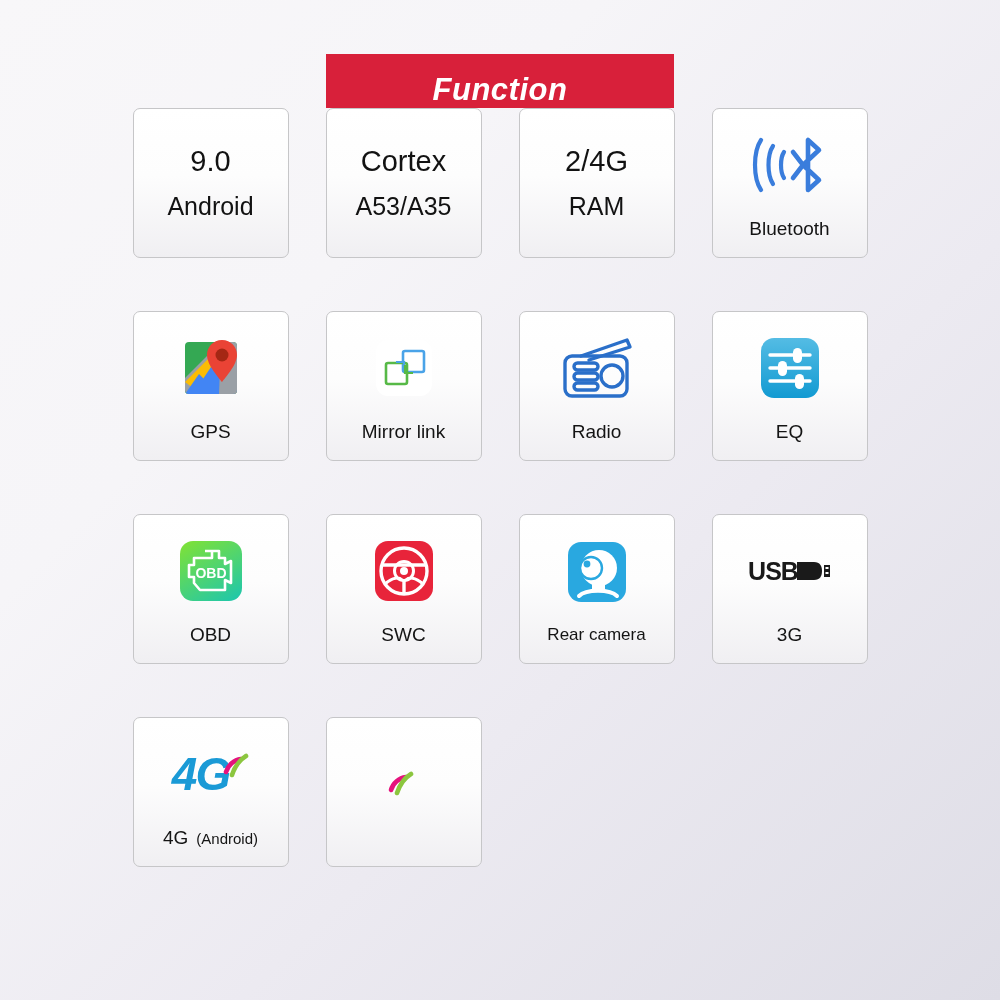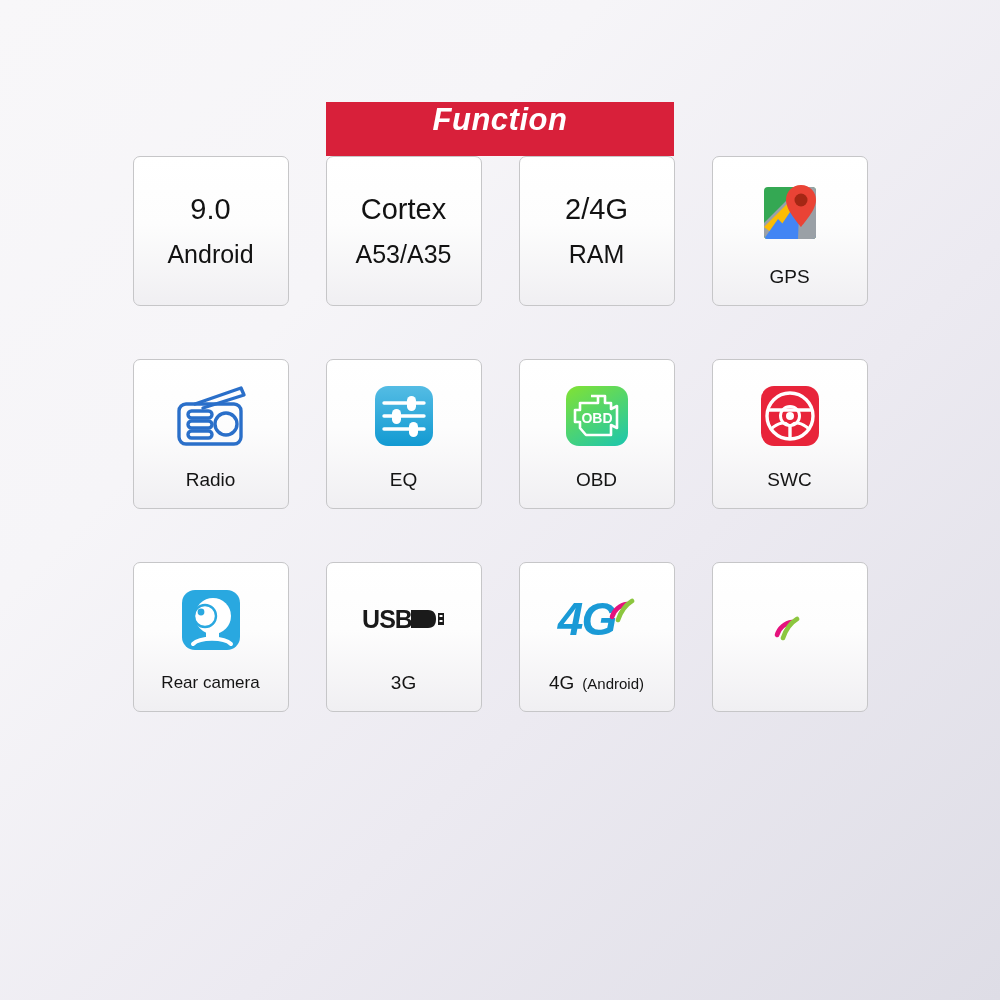--- a/index.html
+++ b/index.html
@@ -21,23 +21,22 @@
     width: 100%;
     display: flex;
     justify-content: center;
     padding-top: 54px;
   }
   .banner {
     width: 348px;
     height: 54px;
     background: #d8203a;
     display: flex;
-    align-items: flex-start;
-    justify-content: center;
-    margin-top: 48px;
+    align-items: flex-end;
+    justify-content: center;
   }
   .banner-text {
     color: #ffffff;
     font-size: 31px;
     font-weight: bold;
     font-style: italic;
     letter-spacing: 0.5px;
   }
 
   
@@ -148,20 +147,36 @@
     <div class="spec-line1">Cortex</div>
     <div class="spec-line2">A53/A35</div>
   </div>
 
   <div class="card spec">
     <div class="spec-line1">2/4G</div>
     <div class="spec-line2">RAM</div>
   </div>
 
 
+  <div class="card">
+    <div class="icon-slot">
+      <svg width="78" height="66" viewBox="0 0 78 66">
+        <g fill="none" stroke="#3a7ddc" stroke-width="4.2" stroke-linecap="round">
+          <path d="M10 8 C 2 20, 2 46, 10 58"></path>
+          <path d="M22 14 C 16 23, 16 43, 22 52"></path>
+          <path d="M33 20 C 29 26, 29 40, 33 46"></path>
+        </g>
+        <g fill="none" stroke="#3a7ddc" stroke-width="4.6" stroke-linejoin="round" stroke-linecap="round">
+          <path d="M52 33 L 68 18 L 57 8 L 57 58 L 68 48 L 52 33"></path>
+          <path d="M42 20 L 52 33 L 42 46" stroke-width="4.6"></path>
+        </g>
+      </svg>
+    </div>
+    <div class="card-label">Bluetooth</div>
+  </div>
 
   <div class="card">
     <div class="icon-slot">
       <svg width="64" height="64" viewBox="0 0 64 64">
         <defs>
           <clipPath id="mapclip">
               <rect x="6" y="6" width="52" height="52" rx="4"></rect>
             </clipPath>
         </defs>
         <g clip-path="url(#mapclip)">
@@ -174,20 +189,32 @@
           <polygon points="6,58 40,58 20,38" fill="#4285f4"></polygon>
           <polygon points="42,6 58,6 58,58 40,58" fill="#9aa0a6"></polygon>
         </g>
         <path d="M43 4 C 52 4, 58 11, 58 19 C 58 29, 46 42, 43 46 C 40 42, 28 29, 28 19 C 28 11, 34 4, 43 4 Z" fill="#ea4335"></path>
         <circle cx="43" cy="19" r="6.5" fill="#a52714"></circle>
       </svg>
     </div>
     <div class="card-label">GPS</div>
   </div>
 
+  <div class="card">
+    <div class="icon-slot">
+      <svg width="64" height="64" viewBox="0 0 64 64">
+        <rect x="4" y="4" width="56" height="56" rx="12" fill="#ffffff"></rect>
+        <rect x="31" y="15" width="21" height="21" rx="2" fill="none" stroke="#4aa3e8" stroke-width="2.6"></rect>
+        <rect x="14" y="27" width="21" height="21" rx="2" fill="none" stroke="#57b947" stroke-width="2.6"></rect>
+        <path d="M24 26 L 32 26 L 32 34" fill="none" stroke="#4aa3e8" stroke-width="2.2"></path>
+        <path d="M41 37 L 33 37 L 33 29" fill="none" stroke="#57b947" stroke-width="2.2"></path>
+      </svg>
+    </div>
+    <div class="card-label">Mirror link</div>
+  </div>
 
   <div class="card">
     <div class="icon-slot">
       <svg width="76" height="64" viewBox="0 0 76 64">
         <g stroke="#2a6fc9" fill="none" stroke-width="3.4" stroke-linejoin="round" stroke-linecap="round">
           <path d="M22 20 L 68 4 L 71 11 L 30 24"></path>
           <rect x="6" y="20" width="62" height="40" rx="7"></rect>
           <circle cx="53" cy="40" r="11"></circle>
           <rect x="15" y="27" width="24" height="7" rx="3.5"></rect>
           <rect x="15" y="37" width="24" height="7" rx="3.5"></rect>

